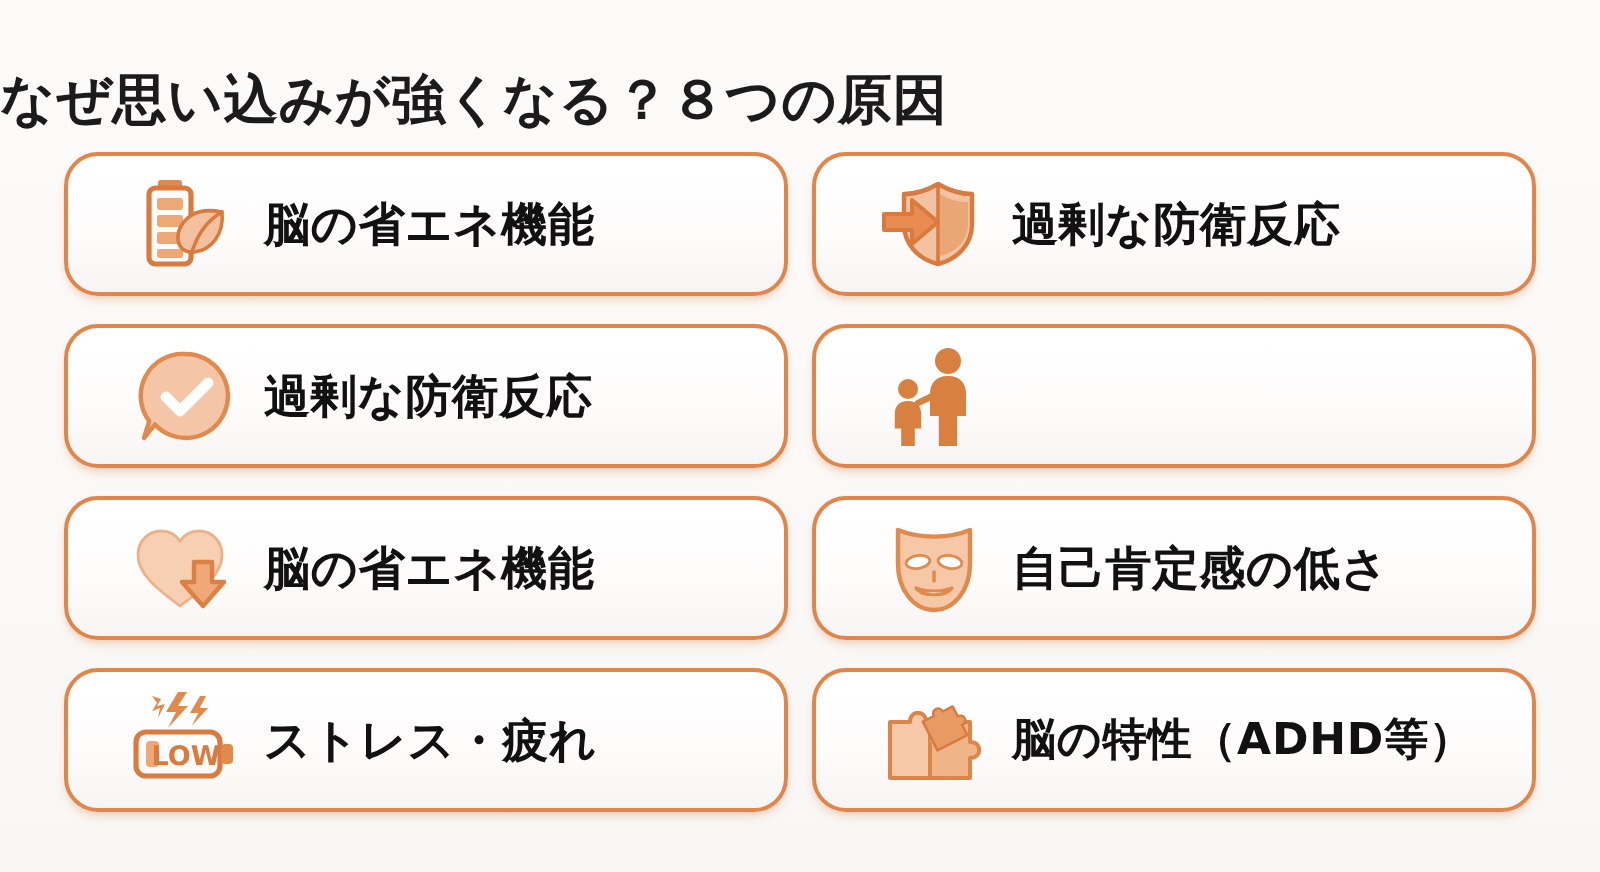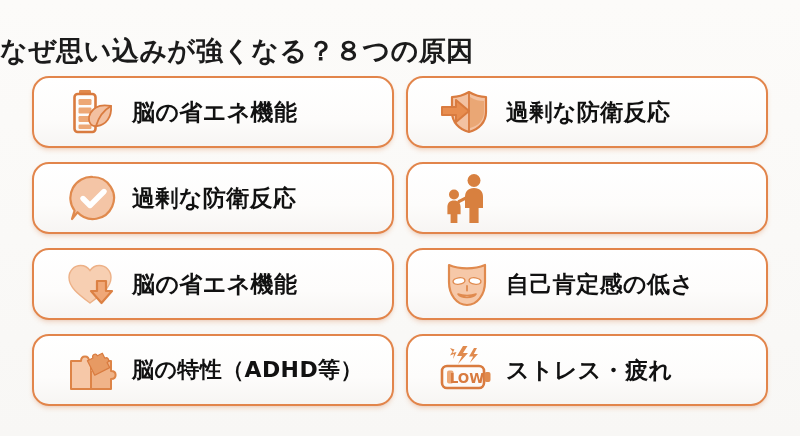--- a/index.html
+++ b/index.html
@@ -153,40 +153,40 @@
           <ellipse cx="30" cy="21" rx="6" ry="3.2" fill="#ffffff" stroke="#e08a4e" stroke-width="1.4" transform="rotate(9 30 21)"></ellipse>
           <path d="M22 26v4.5" fill="none" stroke="#e08a4e" stroke-width="1.8" stroke-linecap="round"></path>
           <path d="M13 34c3 4.5 15 4.5 18 0-5 2-13 2-18 0z" fill="#ffffff" stroke="#e08a4e" stroke-width="1.6" stroke-linejoin="round"></path>
         </svg>
       </div>
       <div class="card-label">自己肯定感の低さ</div>
     </div>
 
     <div class="card">
       <div class="icon-wrap">
-        <svg width="50" height="48" viewBox="0 0 50 48">
-          <path d="M3 15h10c0-3 1.8-4.6 4-4.6S21 12 21 15h2v10c3 0 4.6 1.8 4.6 4s-1.6 4-4.6 4v10H3z" fill="#f6c8a8" stroke="#dd8447" stroke-width="2" stroke-linejoin="round"></path>
-          <path d="M23 25v18h20V33c3 0 4.6-1.8 4.6-4s-1.6-4-4.6-4v-10H33c0-3-1.8-4.6-4-4.6" fill="#f0b489" stroke="#dd8447" stroke-width="2" stroke-linejoin="round"></path>
-          <g transform="rotate(-27 35 12)">
-            <path d="M24 2h10c0-2.8 1.8-4.3 3.9-4.3S42 -0.8 42 2h9v9c2.8 0 4.3 1.8 4.3 3.9S53.8 19 51 19v9H24z" fill="#e79a63" stroke="#d97b3f" stroke-width="2" stroke-linejoin="round" transform="scale(0.62) translate(8 10)"></path>
-          </g>
-        </svg>
-      </div>
-      <div class="card-label small">脳の特性（ADHD等）</div>
-    </div>
-
-    <div class="card">
-      <div class="icon-wrap">
         <svg width="56" height="50" viewBox="0 0 56 50">
           <path d="M11 3l4.5 1.5-2 3.5 4-1-3.5 7 1-5-4 1.5 2.5-4L11 3z" fill="#e08a4e"></path>
           <path d="M24 1l-6 10h5l-4 8 10-11h-5l4.5-7z" fill="#e08a4e"></path>
           <path d="M35 3l-5 8.5h4.2l-3.4 6.5 8.2-9h-4.2L38 3z" fill="#e08a4e"></path>
           <rect x="3" y="21" width="42" height="22" rx="5" fill="none" stroke="#d97b3f" stroke-width="2.6"></rect>
           <rect x="45.5" y="27" width="6" height="10" rx="2" fill="#e08a4e"></rect>
           <rect x="8" y="25.5" width="6.5" height="13" rx="2" fill="#eda876"></rect>
           <text x="28" y="37.5" text-anchor="middle" font-family="DejaVu Sans, Liberation Sans, sans-serif" font-size="13.5" font-weight="bold" fill="#d97b3f">LOW</text>
         </svg>
       </div>
       <div class="card-label">ストレス・疲れ</div>
     </div>
 
+    <div class="card">
+      <div class="icon-wrap">
+        <svg width="50" height="48" viewBox="0 0 50 48">
+          <path d="M3 15h10c0-3 1.8-4.6 4-4.6S21 12 21 15h2v10c3 0 4.6 1.8 4.6 4s-1.6 4-4.6 4v10H3z" fill="#f6c8a8" stroke="#dd8447" stroke-width="2" stroke-linejoin="round"></path>
+          <path d="M23 25v18h20V33c3 0 4.6-1.8 4.6-4s-1.6-4-4.6-4v-10H33c0-3-1.8-4.6-4-4.6" fill="#f0b489" stroke="#dd8447" stroke-width="2" stroke-linejoin="round"></path>
+          <g transform="rotate(-27 35 12)">
+            <path d="M24 2h10c0-2.8 1.8-4.3 3.9-4.3S42 -0.8 42 2h9v9c2.8 0 4.3 1.8 4.3 3.9S53.8 19 51 19v9H24z" fill="#e79a63" stroke="#d97b3f" stroke-width="2" stroke-linejoin="round" transform="scale(0.62) translate(8 10)"></path>
+          </g>
+        </svg>
+      </div>
+      <div class="card-label small">脳の特性（ADHD等）</div>
+    </div>
+
   </div>
 </div>
 
 </body></html>

